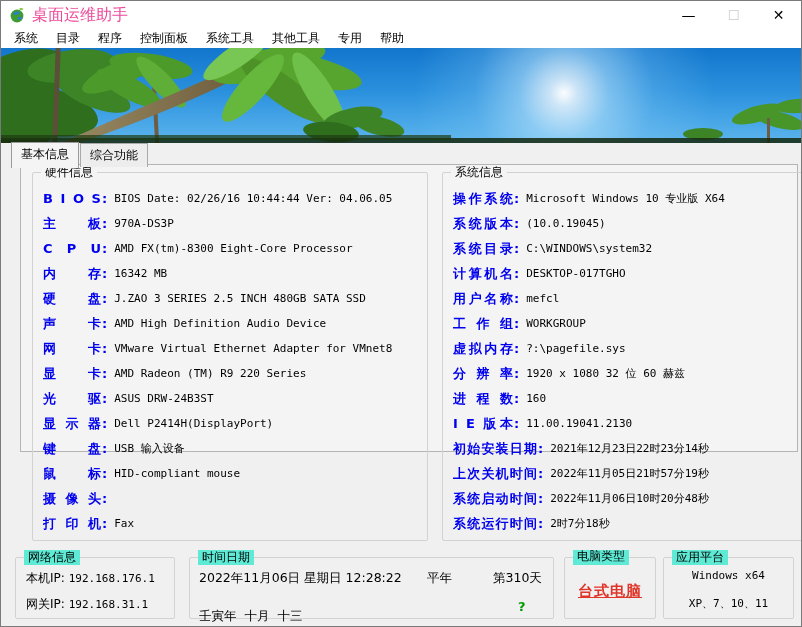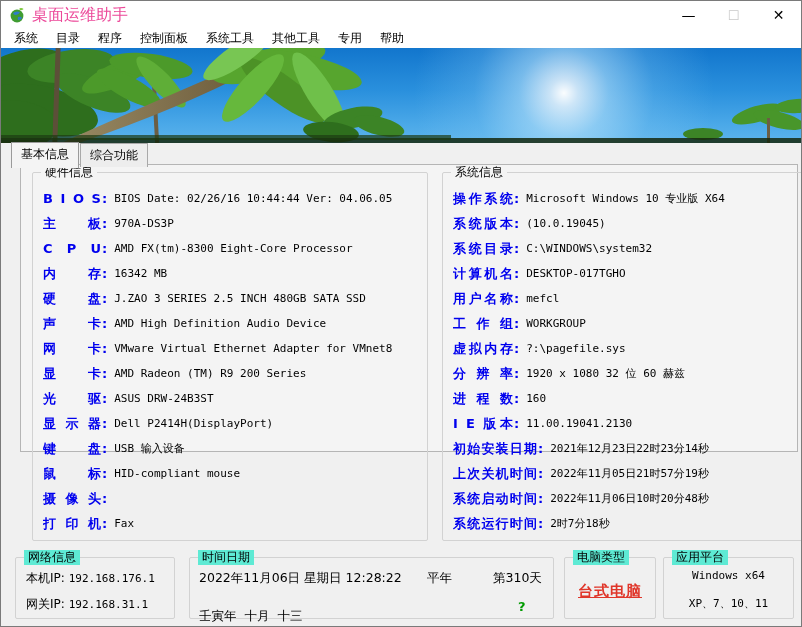--- a/index.html
+++ b/index.html
@@ -52,21 +52,21 @@
   .lbl-sys { width:60px; }
   .lbl-wide { width:84px; }
   .colon { color:#0000ee; font-weight:bold; font-size:13px; margin-left:1px; flex:none; }
   .val { font-family:"DejaVu Sans Mono", monospace; font-size:11px; color:#000; margin-left:7px; flex:none; }
 
   
   .bottom { position:absolute; left:0; right:0; top:547px; height:79px; background:#f0f0f0; }
   .gb-bottom .gb-title { background:#5eead4; }
   .gb-net  { left:14px;  top:9px; width:160px; height:62px; }
   .gb-time { left:188px; top:9px; width:365px; height:62px; }
-  .gb-type { left:563px; top:9px; width:92px;  height:62px; }
+  .gb-type { left:563px; top:9px; width:92px;  height:62px;font-family:Liberation Mono, monospace; }
   .gb-plat { left:662px; top:9px; width:131px; height:62px; }
 
   .net-row { position:absolute; left:10px; white-space:nowrap; }
   .net-row .nlbl { font-size:12px; }
   .net-row .nval { font-family:"DejaVu Sans Mono", monospace; font-size:11px; }
   .net-r1 { top:12px; } .net-r2 { top:38px; }
 
   .dt-line1 { position:absolute; left:9px; top:12px; font-size:12.5px; white-space:pre; }
   .dt-py    { position:absolute; left:237px; top:12px; font-size:12.5px; }
   .dt-day   { position:absolute; left:303px; top:12px; font-size:12.5px; }
@@ -210,21 +210,21 @@
             <span class="val">AMD High Definition Audio Device</span>
           </div>
         <div class="info-row">
             <span class="lbl lbl-hw">网 卡</span>
             <span class="colon">:</span>
             <span class="val">VMware Virtual Ethernet Adapter for VMnet8</span>
           </div>
         <div class="info-row">
             <span class="lbl lbl-hw">显 卡</span>
             <span class="colon">:</span>
-            <span class="val">AMD Radeon (TM) R9 200 Series</span>
+            <span class="val">AMD Radeon (TM) R9 220 Series</span>
           </div>
         <div class="info-row">
             <span class="lbl lbl-hw">光 驱</span>
             <span class="colon">:</span>
             <span class="val">ASUS DRW-24B3ST</span>
           </div>
         <div class="info-row">
             <span class="lbl lbl-hw">显示器</span>
             <span class="colon">:</span>
             <span class="val">Dell P2414H(DisplayPort)</span>

